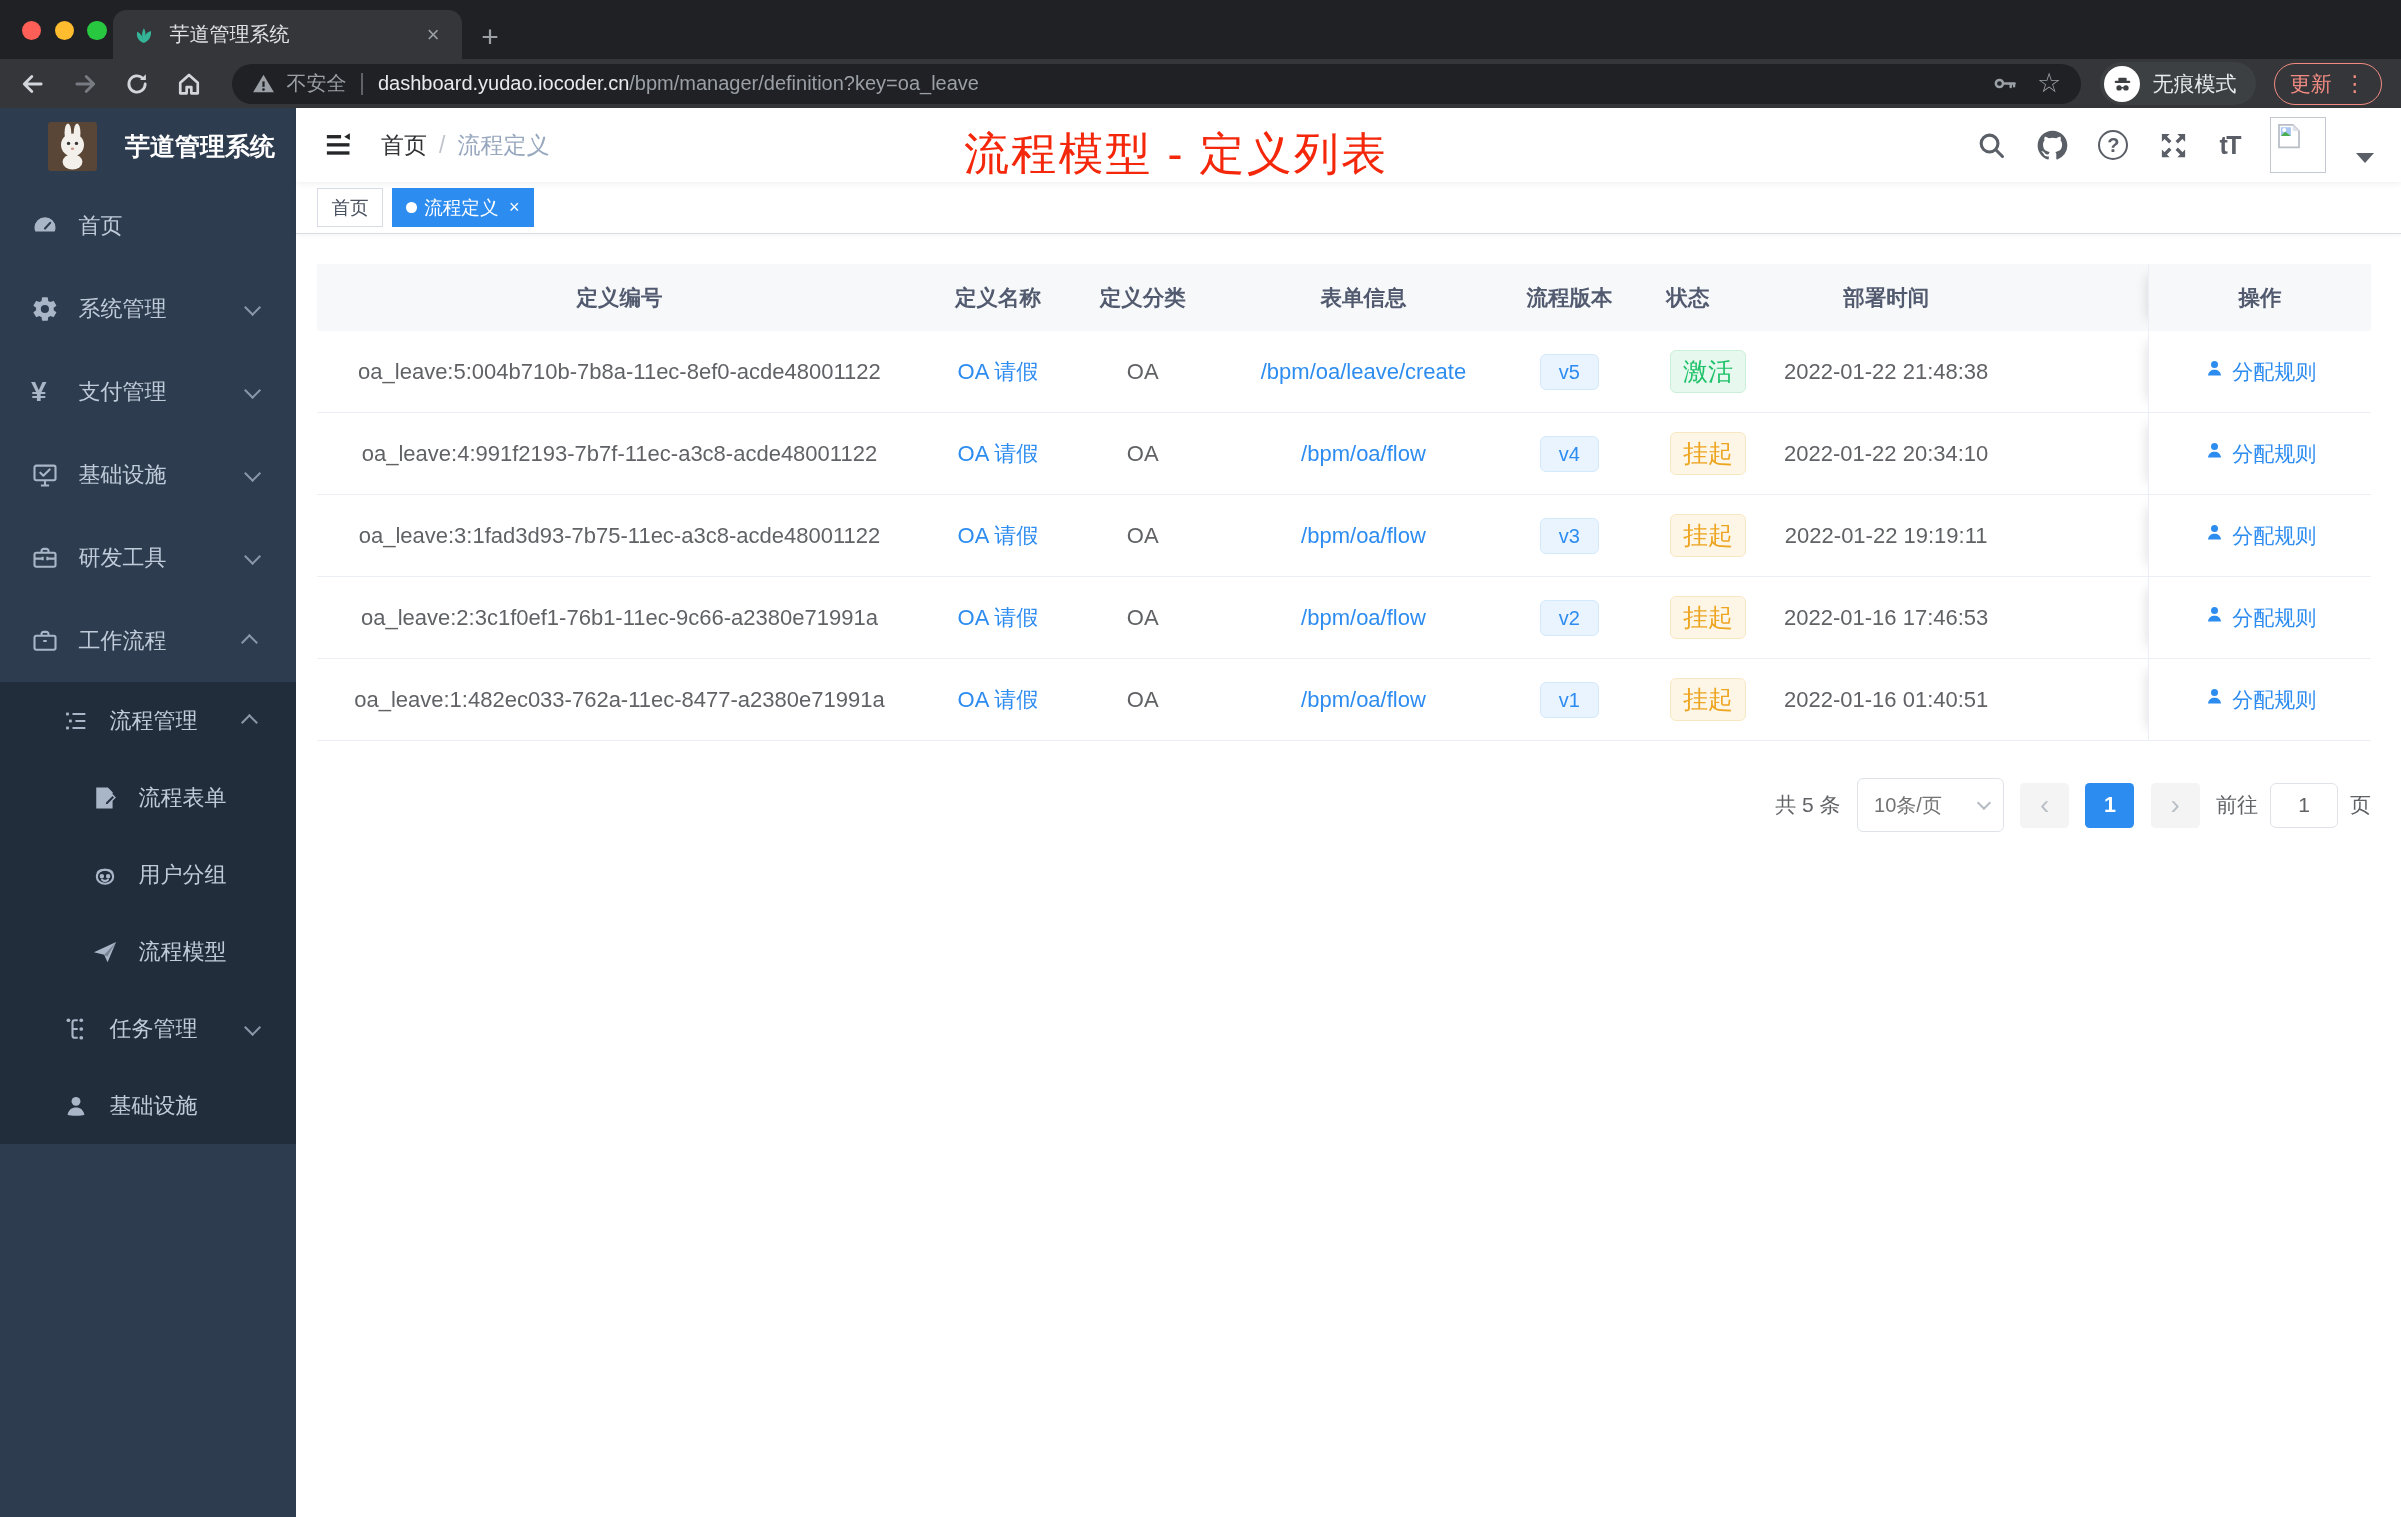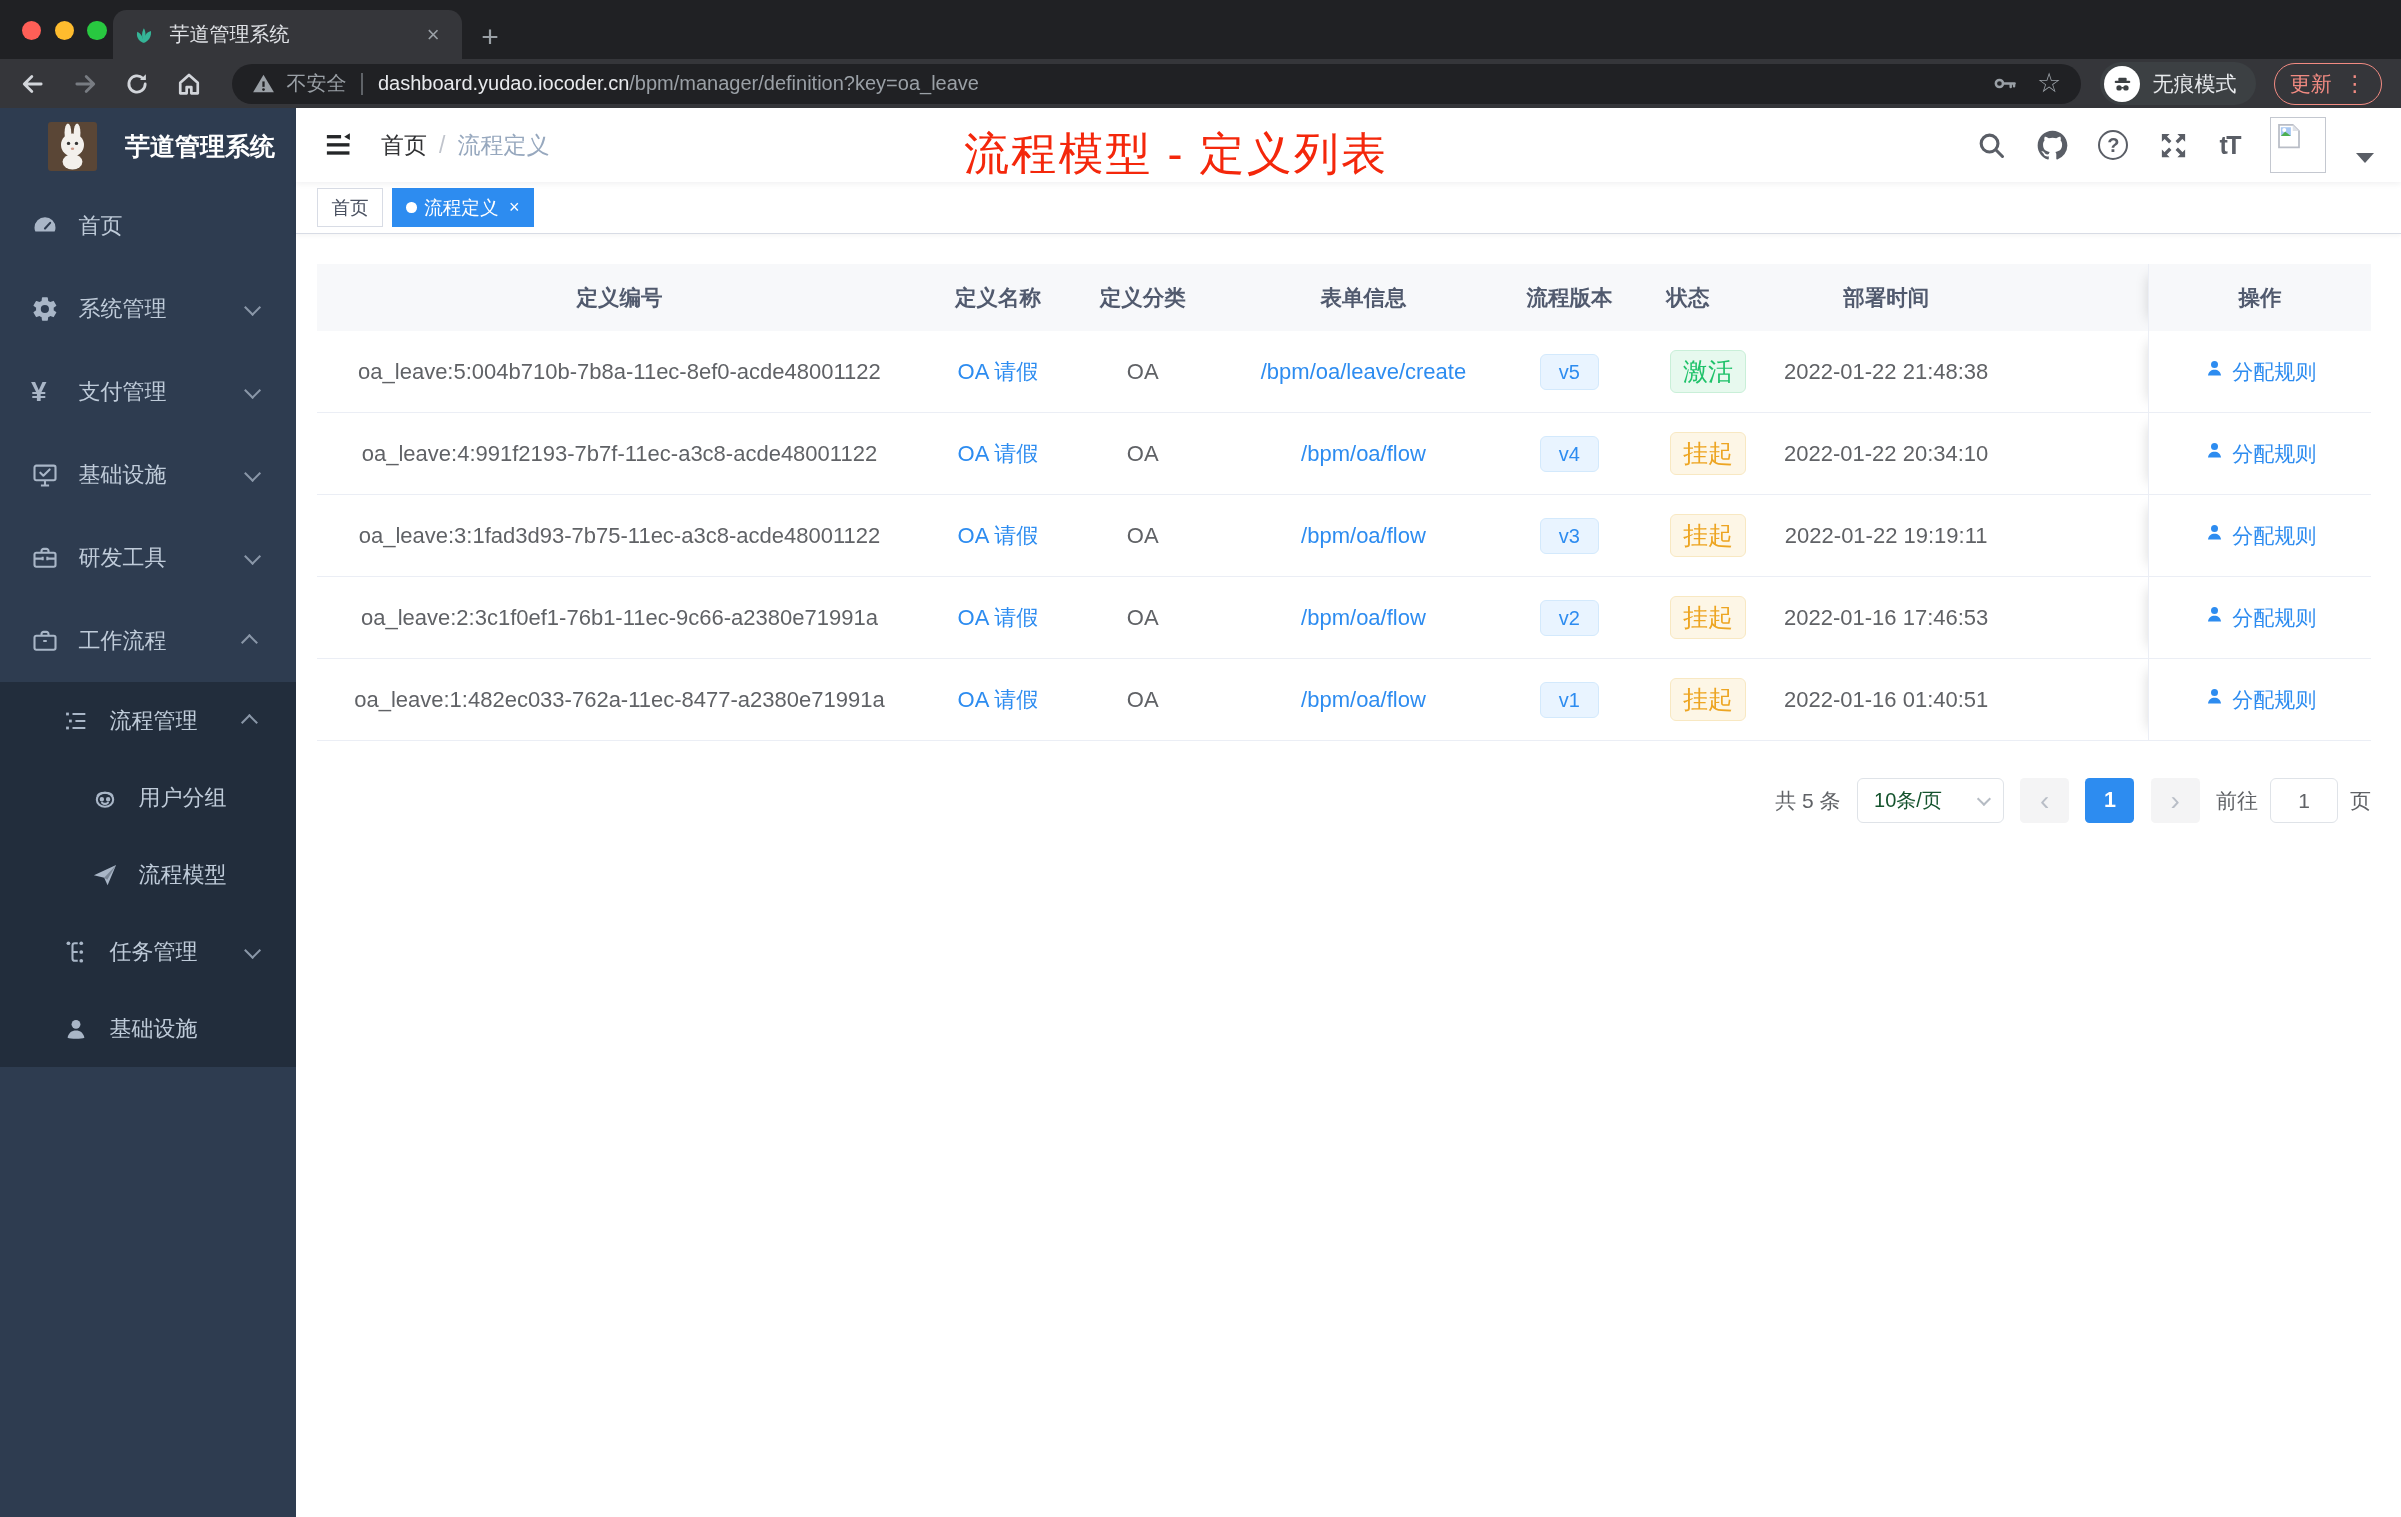--- a/index.html
+++ b/index.html
@@ -100,22 +100,22 @@
   .ver-tag { display:inline-block; padding:6px 18px; background:#e9f4ff; border:1.5px solid #d3e9fc;
     border-radius:6px; color:#2d8cf0; font-size:20px; line-height:1.1; }
   .status-tag { display:inline-block; padding:6.7px 12px; border-radius:6px; font-size:25px; line-height:1.1;margin-left:40px; }
   .status-tag.success { background:#e7f9ee; border:1.5px solid #c9efd8; color:#1fc26a; }
   .status-tag.warning { background:#fdf6e6; border:1.5px solid #f8e8c2; color:#eda522; }
   .action-link { display:inline-flex; align-items:flex-start; gap:7.4px; color:#2d8cf0; font-size:21px; cursor:pointer; }
   .action-link svg { width:21px; height:21px; }
 
   .pagination { margin-top:37px; display:flex; justify-content:flex-end; align-items:center; gap:16.3px;
     font-size:21px; color:#606266; }
-  .pg-select { width:147px; height:45px; border:1.5px solid #dfe3e8; border-radius:6px; display:flex;
-    align-items:center; justify-content:space-between; padding:0 16.3px; color:#14532d; font-size:20px; cursor:pointer; }
+  .pg-select { width:147px; height:54px; border:1.5px solid #dfe3e8; border-radius:6px; display:flex;
+    align-items:center; justify-content:space-between; padding:0 16.3px; color:#737373; font-size:20px; cursor:pointer; }
   .pg-caret { width:9.7px; height:9.7px; border-right:2.2px solid #b6bcc4; border-bottom:2.2px solid #b6bcc4;
     transform:rotate(45deg) translateY(-3px); }
   .pg-btn { width:49px; height:45px; background:#f4f4f5; border-radius:4.5px; display:flex; align-items:center;
     justify-content:center; color:#b9bec7; font-size:28px; cursor:pointer; }
   .pg-current { width:49px; height:45px; background:#2d8cf0; border-radius:4.5px; display:flex; align-items:center;
     justify-content:center; color:#fff; font-size:21.5px; font-weight:bold; cursor:pointer; }
   .pg-goto { display:flex; align-items:center; gap:12px; }
   .pg-input { width:68px; height:45px; border:1.5px solid #dfe3e8; border-radius:6px; text-align:center;
     font-size:21px; color:#606266; font-family:inherit; background:#fff; }
 </style>
@@ -298,20 +298,29 @@
                   </g>
                   <g fill="currentColor">
                     <rect x="3.5" y="4.8" width="2.4" height="2.4"></rect>
                     <rect x="6" y="10.8" width="2.4" height="2.4"></rect>
                     <rect x="3.5" y="16.8" width="2.4" height="2.4"></rect>
                   </g>
                 </svg>
               </span>
               <span class="mi-label">流程管理</span>
               <span class="chev up"></span>
+            </div>
+            <div class="menu-item lvl2">
+              <span class="mi-icon">
+                <svg viewBox="0 0 24 24">
+                  <path d="M4.5 3h10l4 4v14h-14z" fill="currentColor"></path>
+                  <path d="M12.5 15.5l6-6 2 2-6 6-2.6.6z" fill="#222d3c" stroke="currentColor" stroke-width="1.2"></path>
+                </svg>
+              </span>
+              <span class="mi-label">流程表单</span>
             </div>
             <div class="menu-item lvl2">
               <span class="mi-icon">
                 <svg viewBox="0 0 24 24" fill="none" stroke="currentColor" stroke-width="1.8">
                   <ellipse cx="12" cy="13.5" rx="7" ry="6"></ellipse>
                   <path d="M5.5 10.5C7 6.5 17 6.5 18.5 10.5"></path>
                   <circle cx="9.3" cy="13" r="1" fill="currentColor"></circle>
                   <circle cx="14.7" cy="13" r="1" fill="currentColor"></circle>
                   <path d="M9.5 16c1.6 1.4 3.4 1.4 5 0" stroke-linecap="round"></path>
                 </svg>

